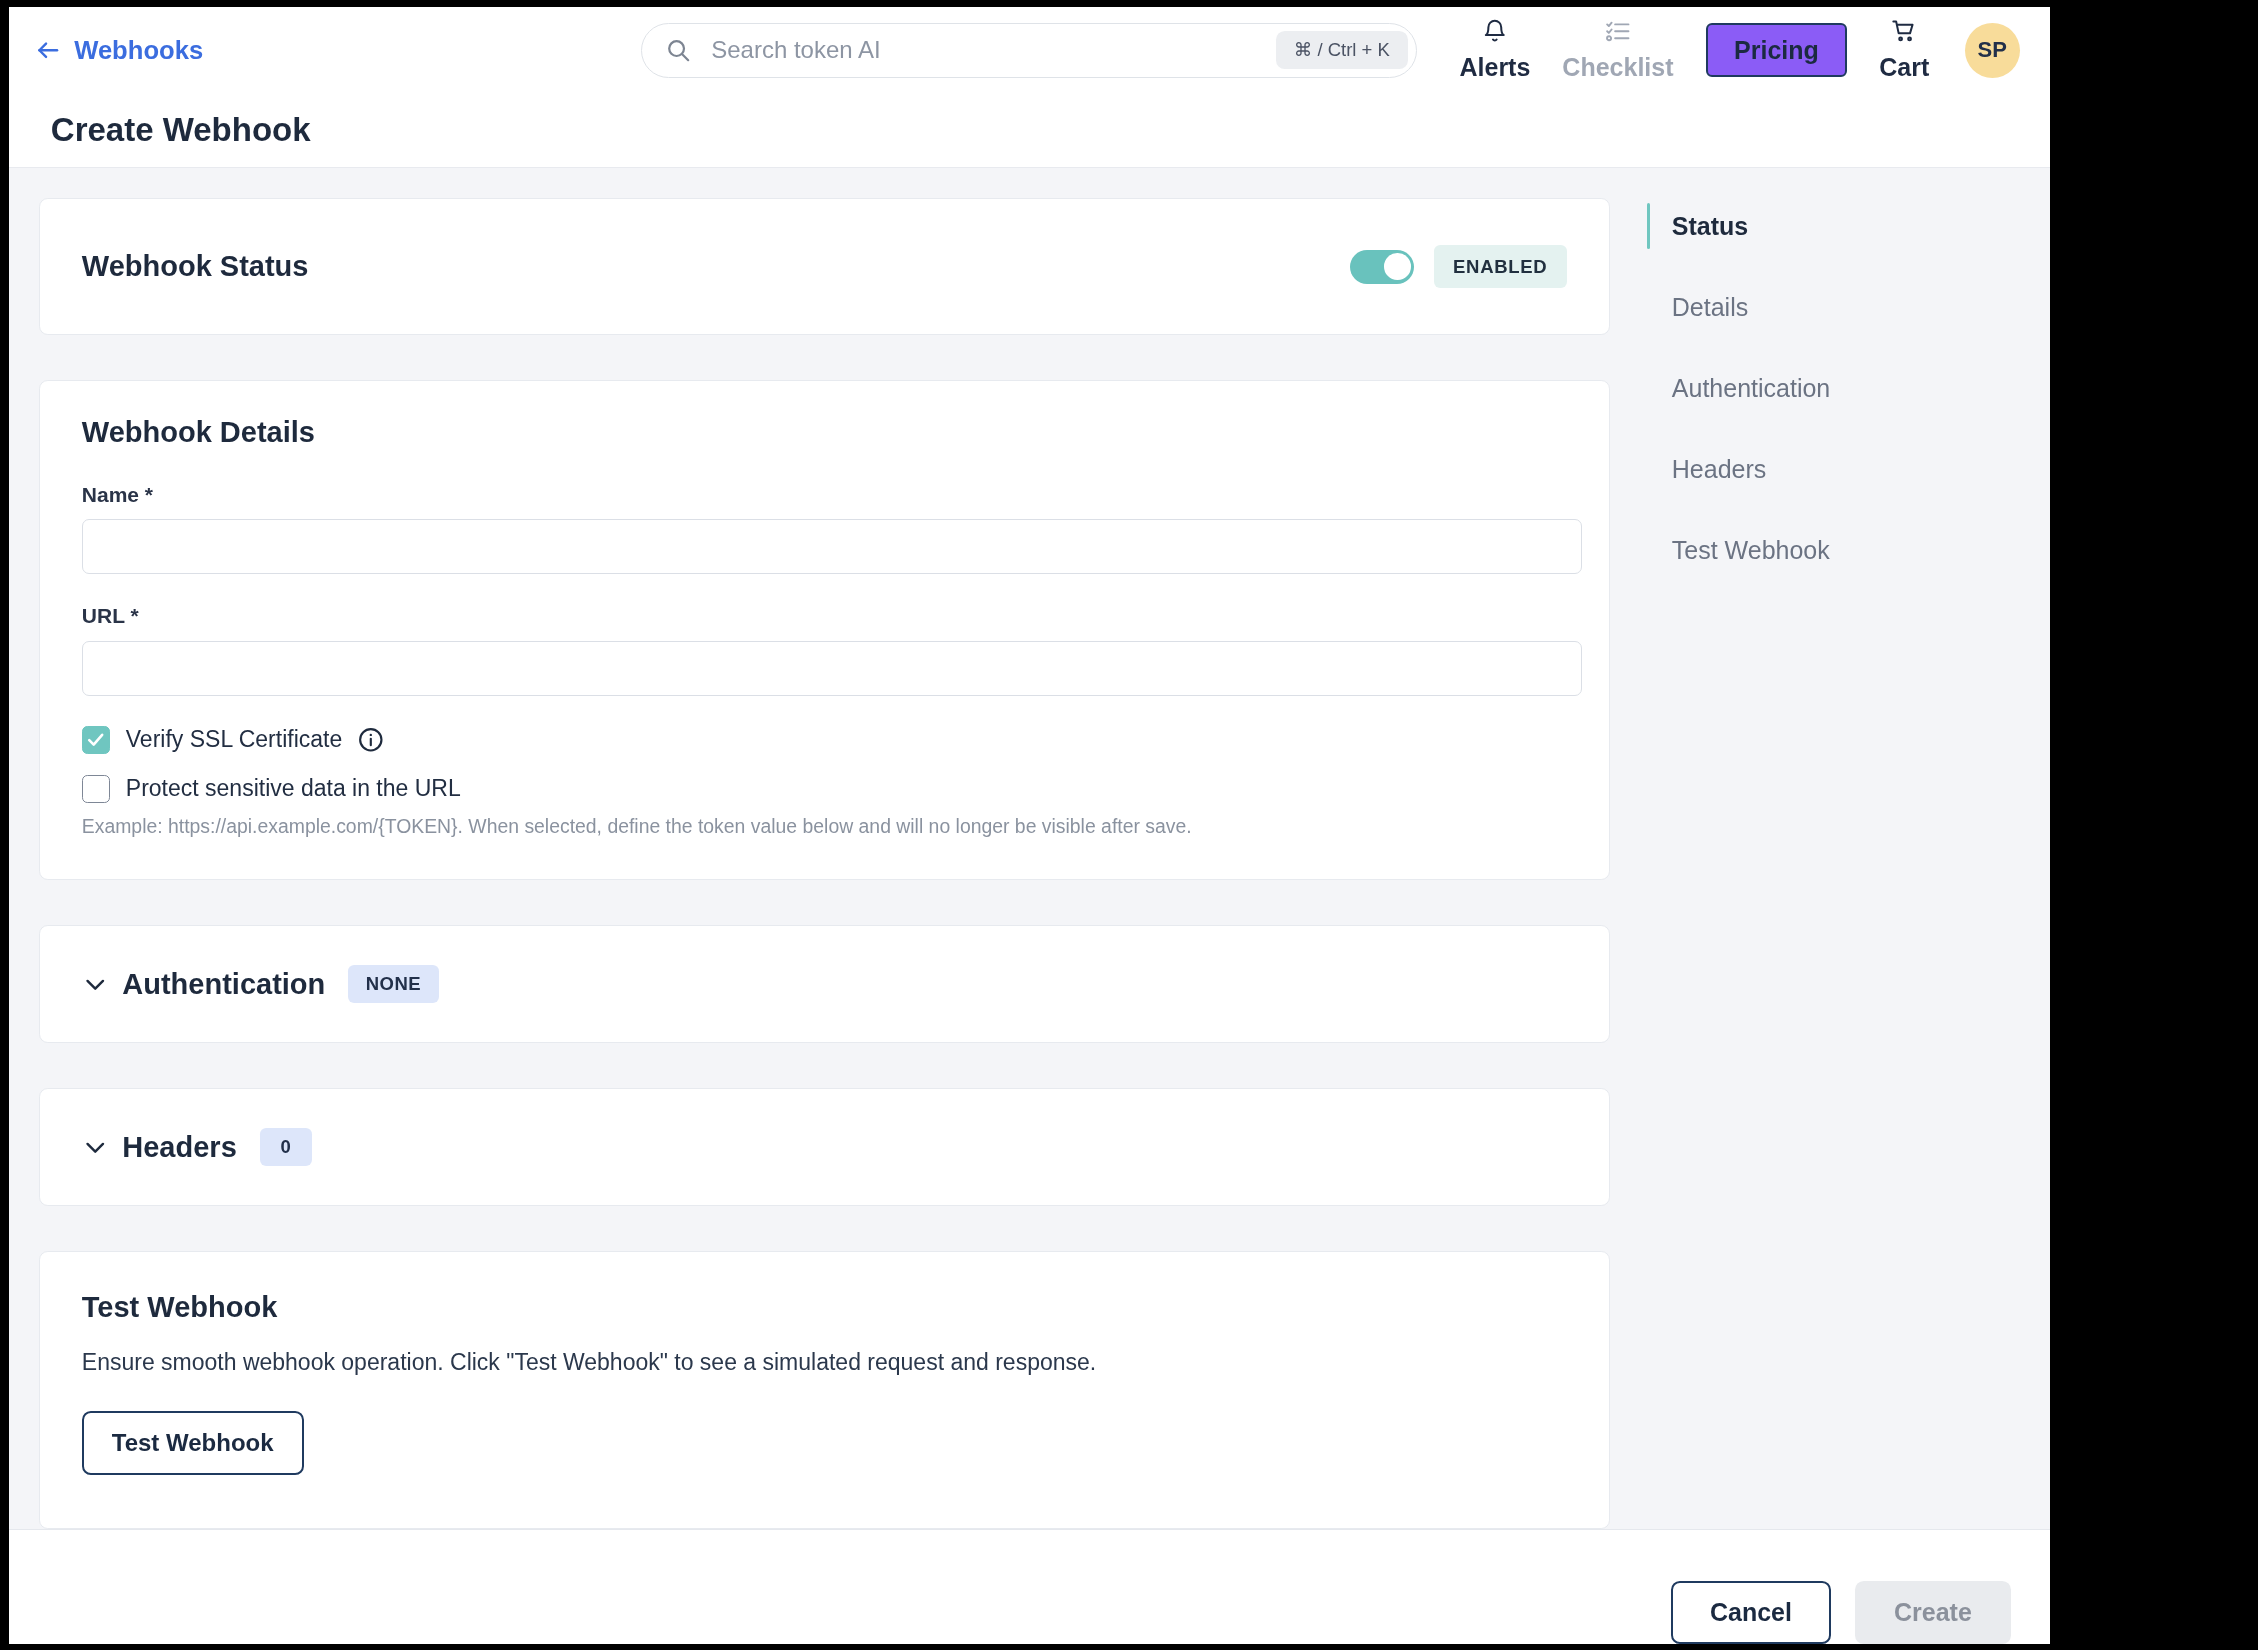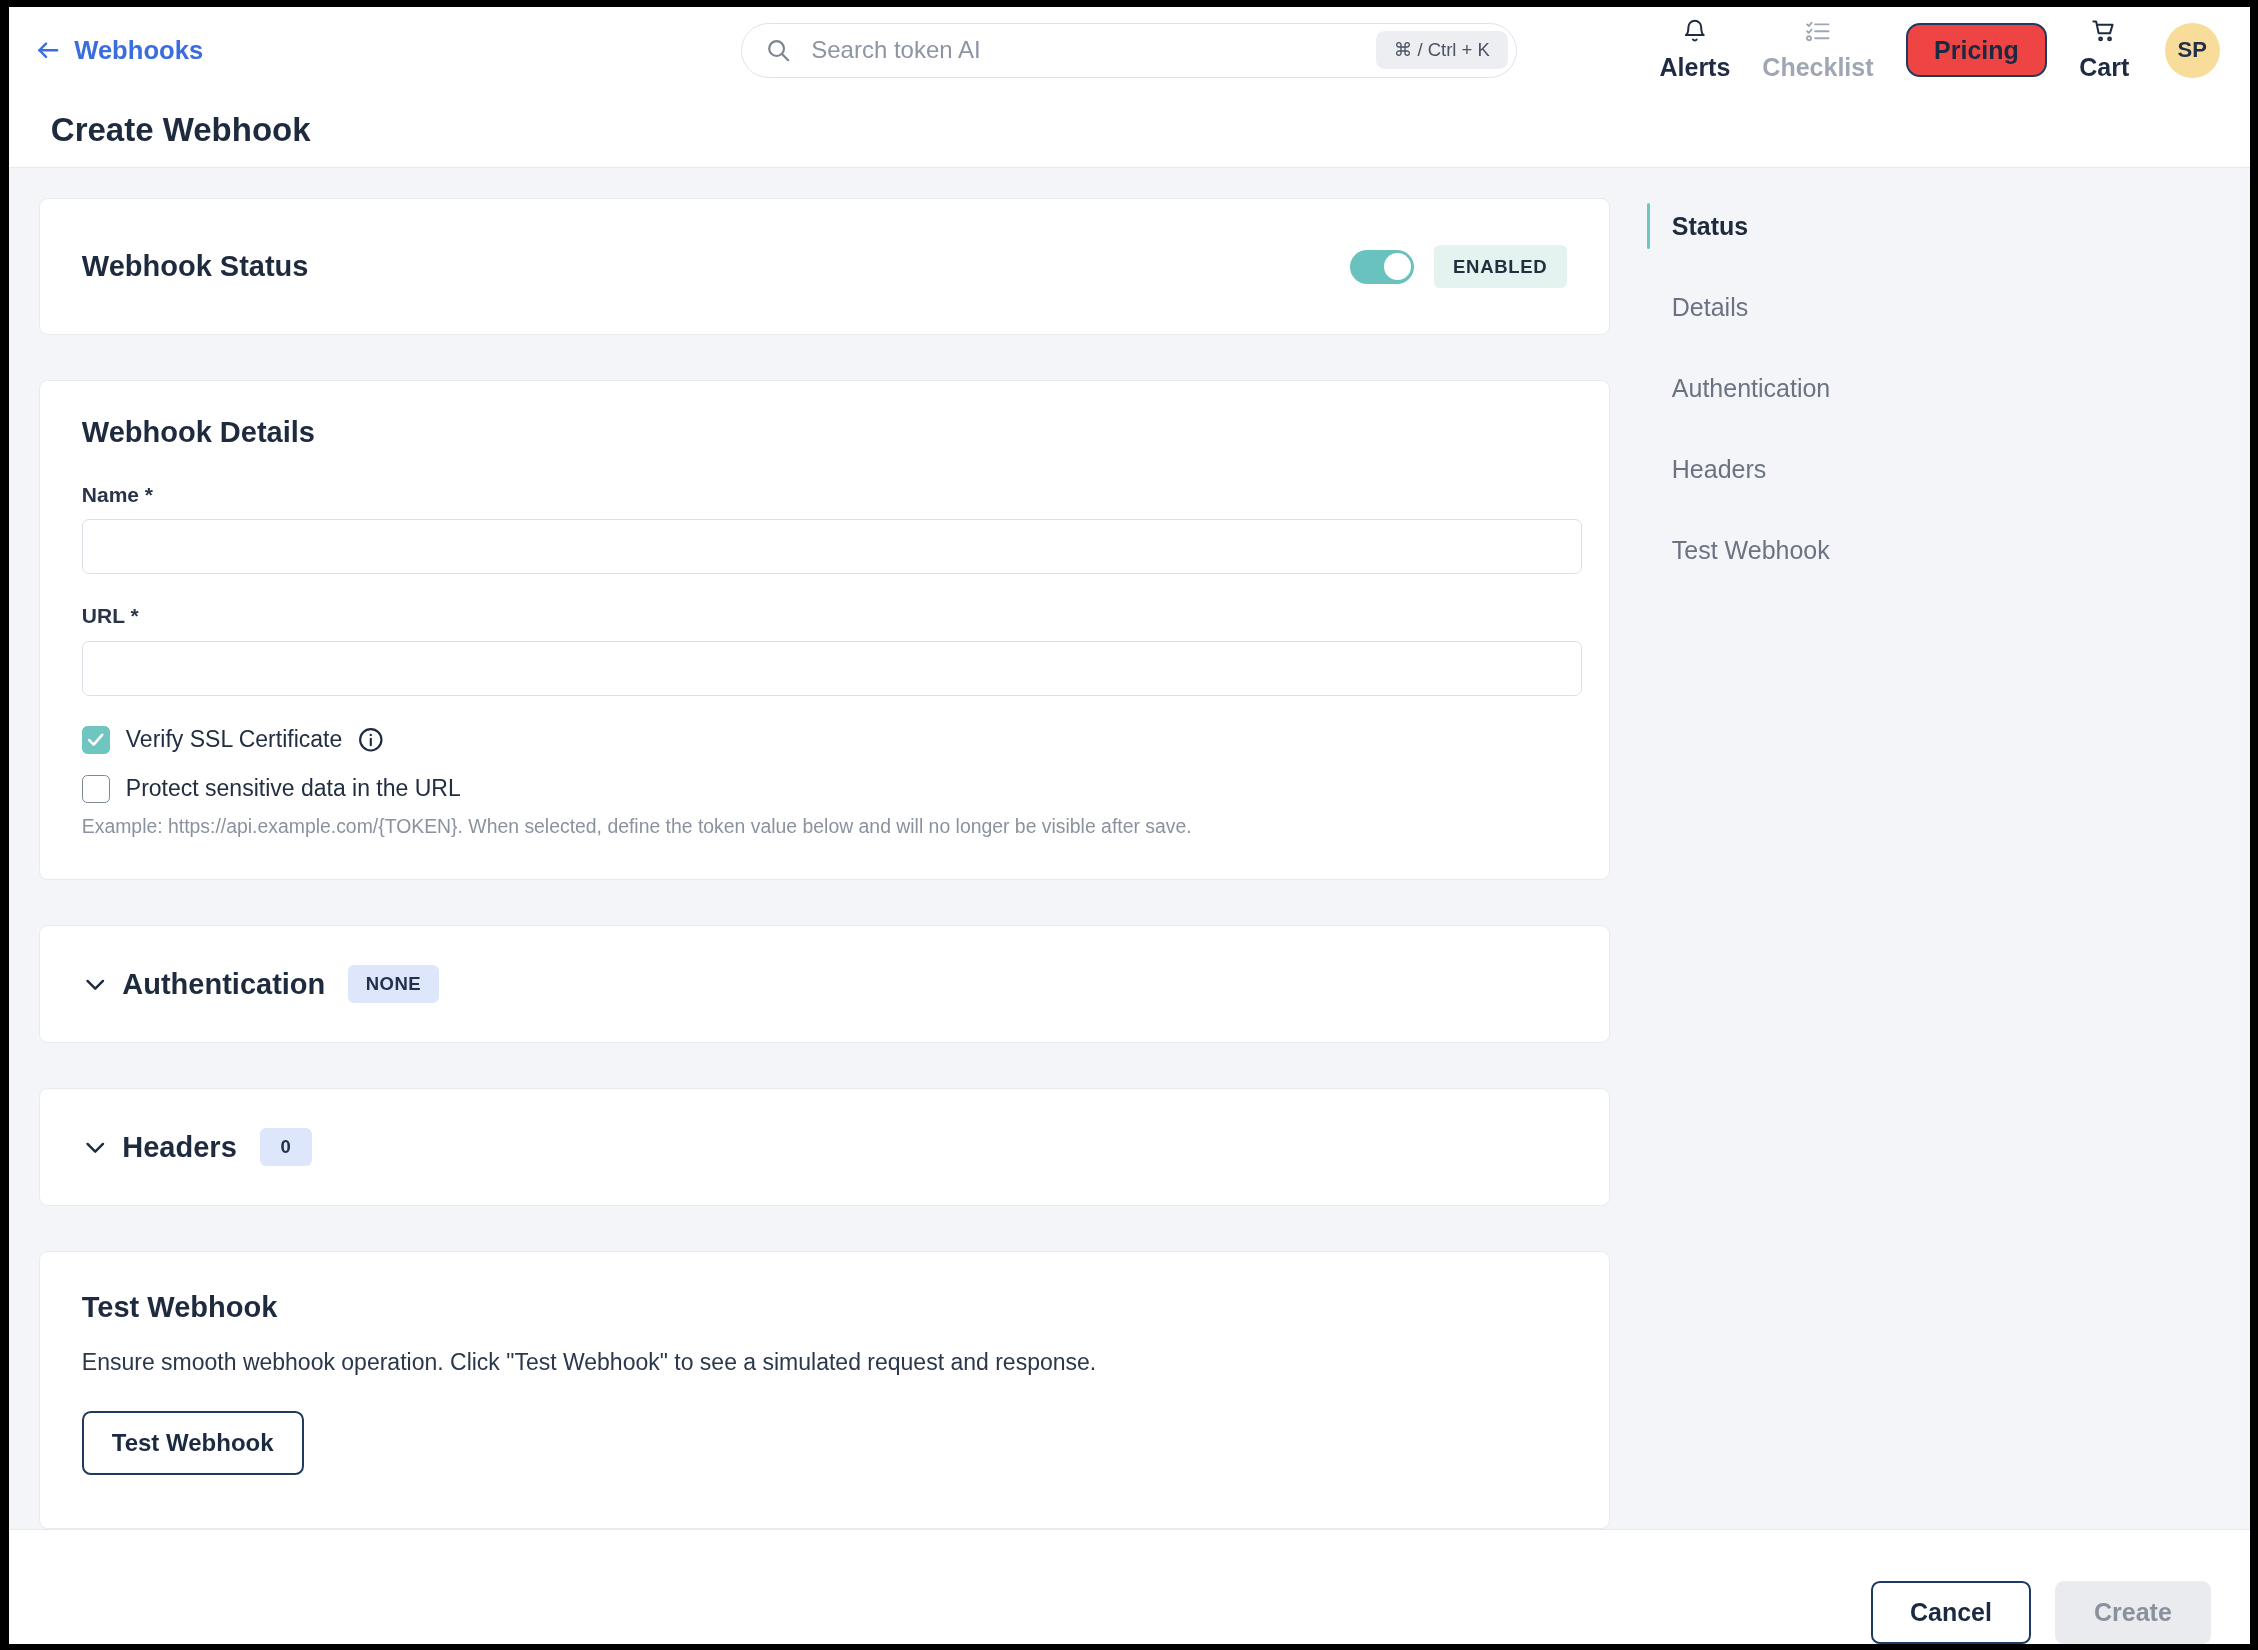--- a/index.html
+++ b/index.html
@@ -9,21 +9,21 @@
     height: 1651px;
     background: #000;
     font-family: "Liberation Sans", sans-serif;
     overflow: hidden;
   }
 
   .screen {
     position: absolute;
     left: 8.8px;
     top: 7px;
-    width: 2241px;
+    width: 2041px;
     height: 1637px;
     background: #ffffff;
     display: flex;
     flex-direction: column;
     overflow: hidden;
   }
 
   
   .topbar {
     height: 86px;
@@ -95,26 +95,26 @@
     font-weight: 600;
     color: #1f2b42;
     cursor: pointer;
     flex-direction: column;
   }
   .tb-item.muted { color: #a0a7b4; font-weight: 600; }
   .tb-icon { width: 25.6px; height: 25.6px; display: block; }
 
   .pricing-btn {
     border: 2.2px solid #1f3a5f;
-    border-radius: 14px;
+    border-radius: 6px;
     padding: 10.6px 26.5px;
     font-size: 25px;
     font-weight: 700;
     color: #1b2a41;
-    background: #ef4444;
+    background: #8b5cf6;
     cursor: pointer;
     line-height: 1.15;
   }
 
   .avatar {
     width: 55px; height: 55px;
     border-radius: 50%;
     background: #f8dc9a;
     color: #22304a;
     display: flex;

